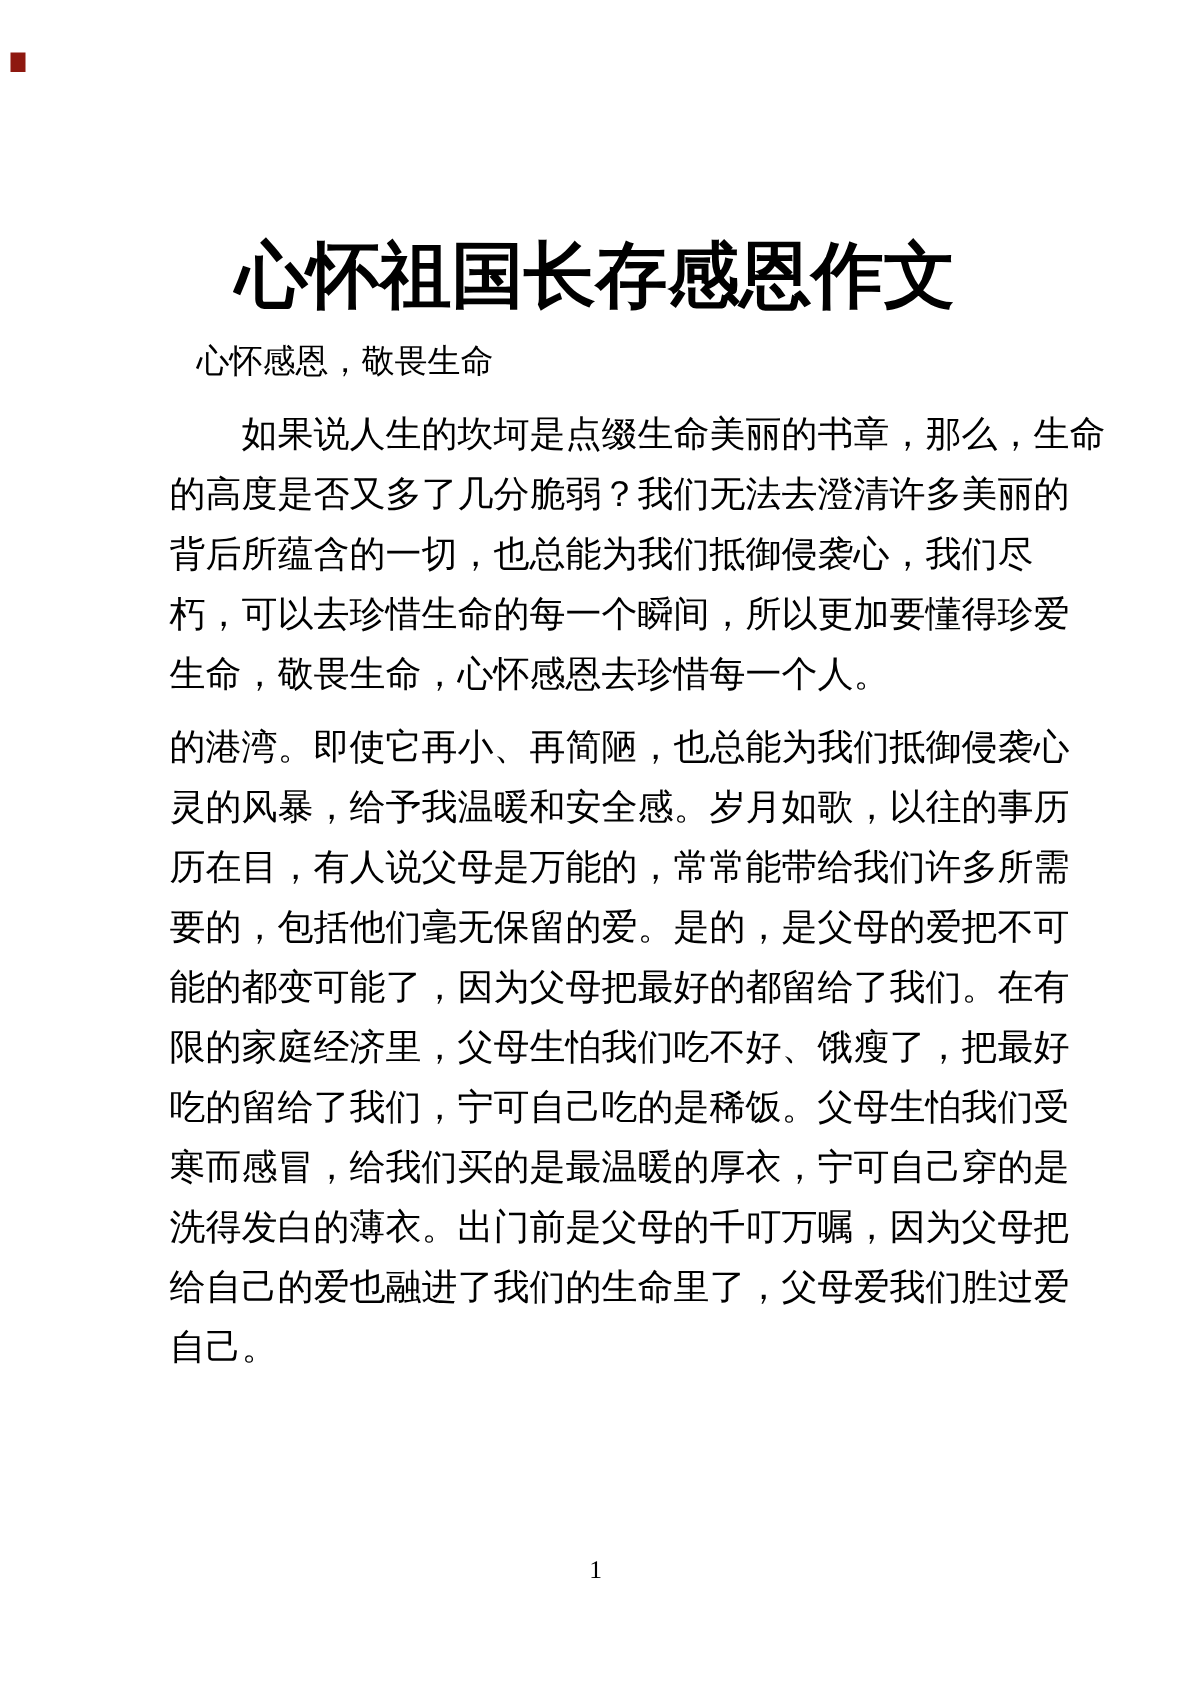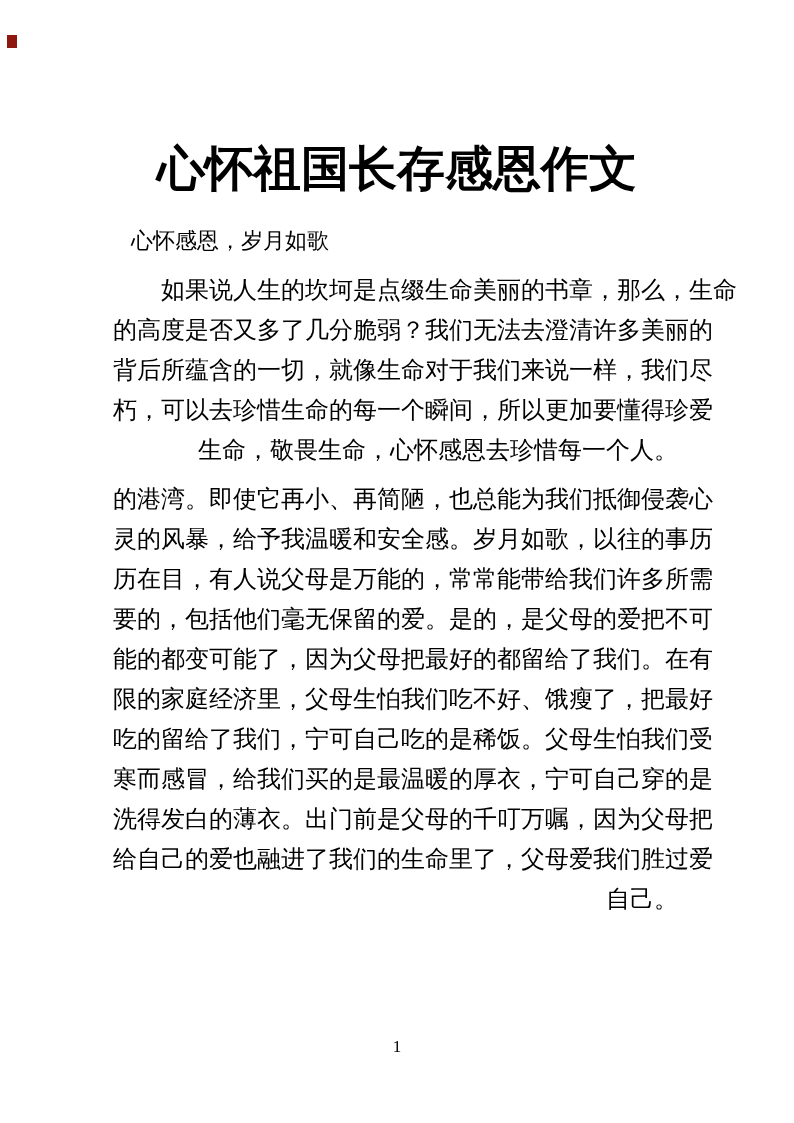--- a/index.html
+++ b/index.html
@@ -22,21 +22,21 @@
     top: 35px;
     width: 10px;
     height: 13px;
     background: #8e180f;
   }
   .title {
     position: absolute;
     top: 138px;
     left: 0;
     right: 0;
-    margin: 0;
+    margin: 16px;
     text-align: center;
     font-size: 48px;
     line-height: 62px;
     font-weight: bold;
     letter-spacing: 0px;
   }
   .subheading {
     position: absolute;
     top: 226px;
     left: 113px;
@@ -57,21 +57,21 @@
     margin: 0;
     padding: 0;
   }
   .para + .para {
     margin-top: 9px;
   }
   .line {
     height: 40px;
     line-height: 40px;
     white-space: nowrap;
-    text-align: right;
+    text-align: left;
   }
   .line.first {
     text-indent: 2em;
   }
   .page-number {
     position: absolute;
     top: 1036px;
     left: 0;
     right: 0;
     text-align: center;
@@ -81,28 +81,28 @@
 </style>
 </head>
 <body>
 
 <div class="page">
 
   <div class="corner-mark" style="background:#8e180f"></div>
 
   <h1 class="title">心怀祖国长存感恩作文</h1>
 
-  <div class="subheading">心怀感恩，岁月如歌</div>
+  <div class="subheading">心怀感恩，敬畏生命</div>
 
   <div class="body-text">
 
     <div class="para">
       <div class="line first">如果说人生的坎坷是点缀生命美丽的书章，那么，生命</div>
       <div class="line">的高度是否又多了几分脆弱？我们无法去澄清许多美丽的</div>
-      <div class="line">背后所蕴含的一切，就像生命对于我们来说一样，我们尽</div>
+      <div class="line">背后所蕴含的一切，也总能为我们抵御侵袭心，我们尽</div>
       <div class="line">朽，可以去珍惜生命的每一个瞬间，所以更加要懂得珍爱</div>
       <div class="line last">生命，敬畏生命，心怀感恩去珍惜每一个人。</div>
     </div>
 
     <div class="para">
       <div class="line">的港湾。即使它再小、再简陋，也总能为我们抵御侵袭心</div>
       <div class="line">灵的风暴，给予我温暖和安全感。岁月如歌，以往的事历</div>
       <div class="line">历在目，有人说父母是万能的，常常能带给我们许多所需</div>
       <div class="line">要的，包括他们毫无保留的爱。是的，是父母的爱把不可</div>
       <div class="line">能的都变可能了，因为父母把最好的都留给了我们。在有</div>

